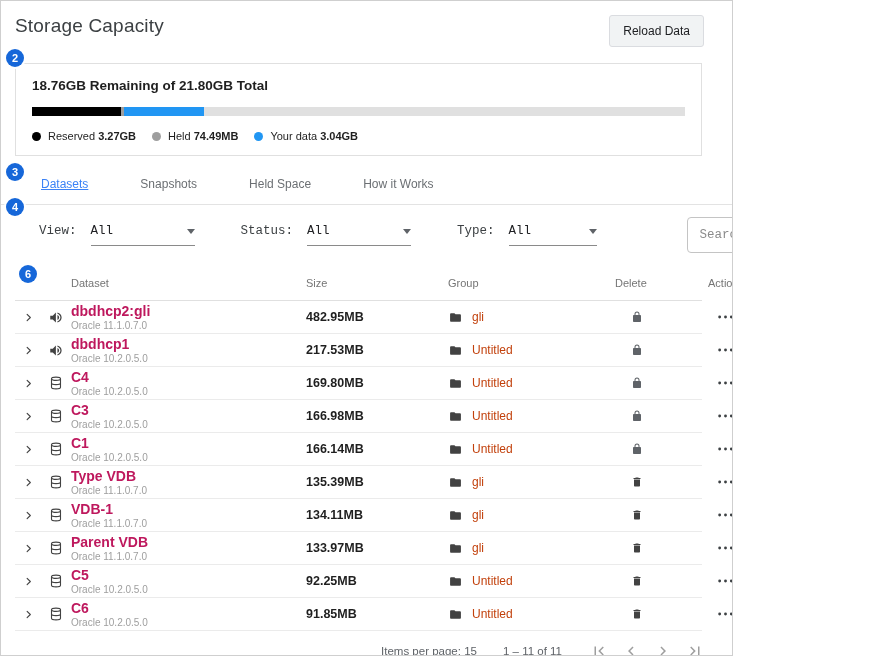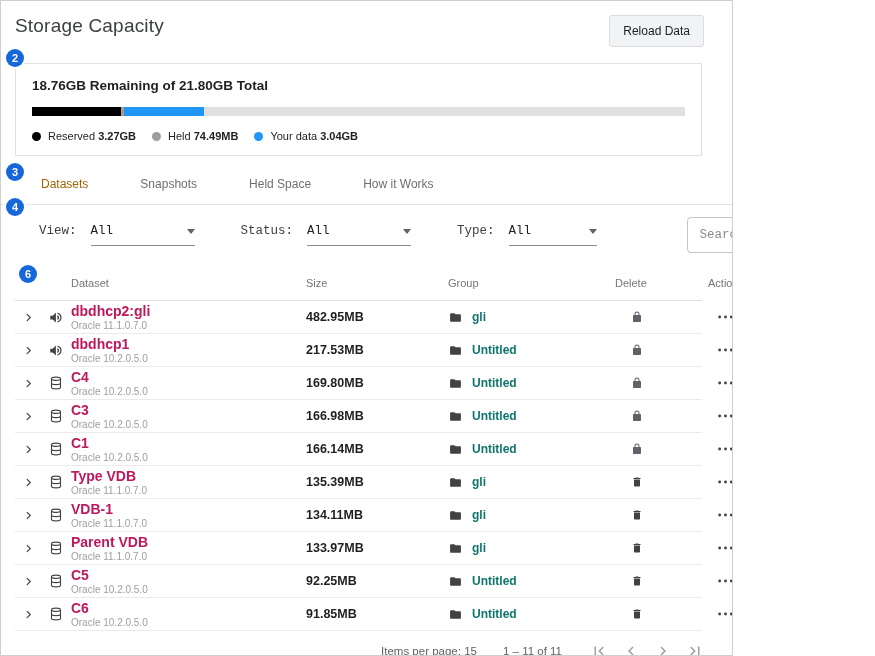--- a/index.html
+++ b/index.html
@@ -15,21 +15,21 @@
   .capacity-title { font-size:13.5px; font-weight:700; color:#1f1f1f; }
   .capacity-bar { height:9px; background:#e0e0e0; margin-top:14px; display:flex; overflow:hidden; }
   .seg { height:100%; }
   .legend { display:flex; gap:16px; margin-top:14px; align-items:center; }
   .legend-item { display:flex; align-items:center; gap:7px; font-size:11px; color:#1f1f1f; }
   .dot { width:9px; height:9px; border-radius:50%; flex:0 0 auto; }
   .legend-item b { font-weight:700; }
 
   .tabs { display:flex; margin-top:10px; border-bottom:1px solid #e3e3e3; padding-left:14px; }
   .tab { padding:11px 26px 13px; font-size:12px; color:#6b6f73; cursor:pointer; white-space:nowrap; }
-  .tab.active { color:#a16207; }
+  .tab.active { color:#3b82f6;text-decoration:underline; }
 
   .filters { display:flex; align-items:center; padding:12px 24px 12px 38px; gap:46px;font-family:Liberation Mono, monospace; }
   .filter { display:flex; align-items:baseline; gap:14px; font-size:12.5px; color:#3c4043; }
   .select { display:flex; align-items:center; justify-content:space-between; border-bottom:1px solid #8a8a8a;
             padding-bottom:7px; font-size:12.5px; color:#202124; cursor:pointer; }
   .select-view { width:104px; } .select-status { width:104px; } .select-type { width:88px; }
   .caret { width:0; height:0; border-left:4px solid transparent; border-right:4px solid transparent; border-top:5px solid #5f6368; }
   .search { margin-left:auto;padding-left:44px; }
   .search input { width:156px; height:36px; border:1px solid #c4c4c4; border-radius:4px; padding:0 12px;
                   font-size:12.5px; font-family:inherit; color:#202124; outline:none; }
@@ -41,21 +41,21 @@
           border-bottom:1px solid #ebebeb; height:33px; }
   .thead { height:36px; font-size:11px; color:#757575; border-bottom:1px solid #e0e0e0; }
   .cell { display:flex; align-items:center; }
   .expander { justify-content:center; cursor:pointer; }
   .typeicon { justify-content:center; }
   .namecell { flex-direction:column; align-items:flex-start; justify-content:center; }
   .name-link { font-size:14px; font-weight:700; color:#be185d; text-decoration:none; cursor:pointer; line-height:1.15; }
   .subtitle { font-size:10px; color:#9e9e9e; margin-top:1px; }
   .size { font-size:12.5px; font-weight:600; color:#1f1f1f; }
   .groupcell { gap:9px; }
-  .group-link { font-size:12px; font-weight:700; color:#0f766e; text-decoration:none; cursor:pointer; }
+  .group-link { font-size:12px; font-weight:400; color:#c2410c; text-decoration:none; cursor:pointer; }
   .deletecell { padding-left:16px; cursor:pointer; }
   .actioncell { padding-left:10px; cursor:pointer; }
 
   .footer { display:flex; justify-content:flex-end; align-items:center; gap:26px; padding:9px 26px 0 0;
             font-size:11.5px; color:#5f6368; }
   .pager { display:flex; align-items:center; gap:10px; }
   .pg-btn { background:none; border:none; cursor:pointer; padding:2px; line-height:0; }
 
   .callout { position:absolute; width:18px; height:18px; border-radius:50%; background:#1667d9; color:#fff;
              font-size:11px; font-weight:700; display:flex; align-items:center; justify-content:center;

